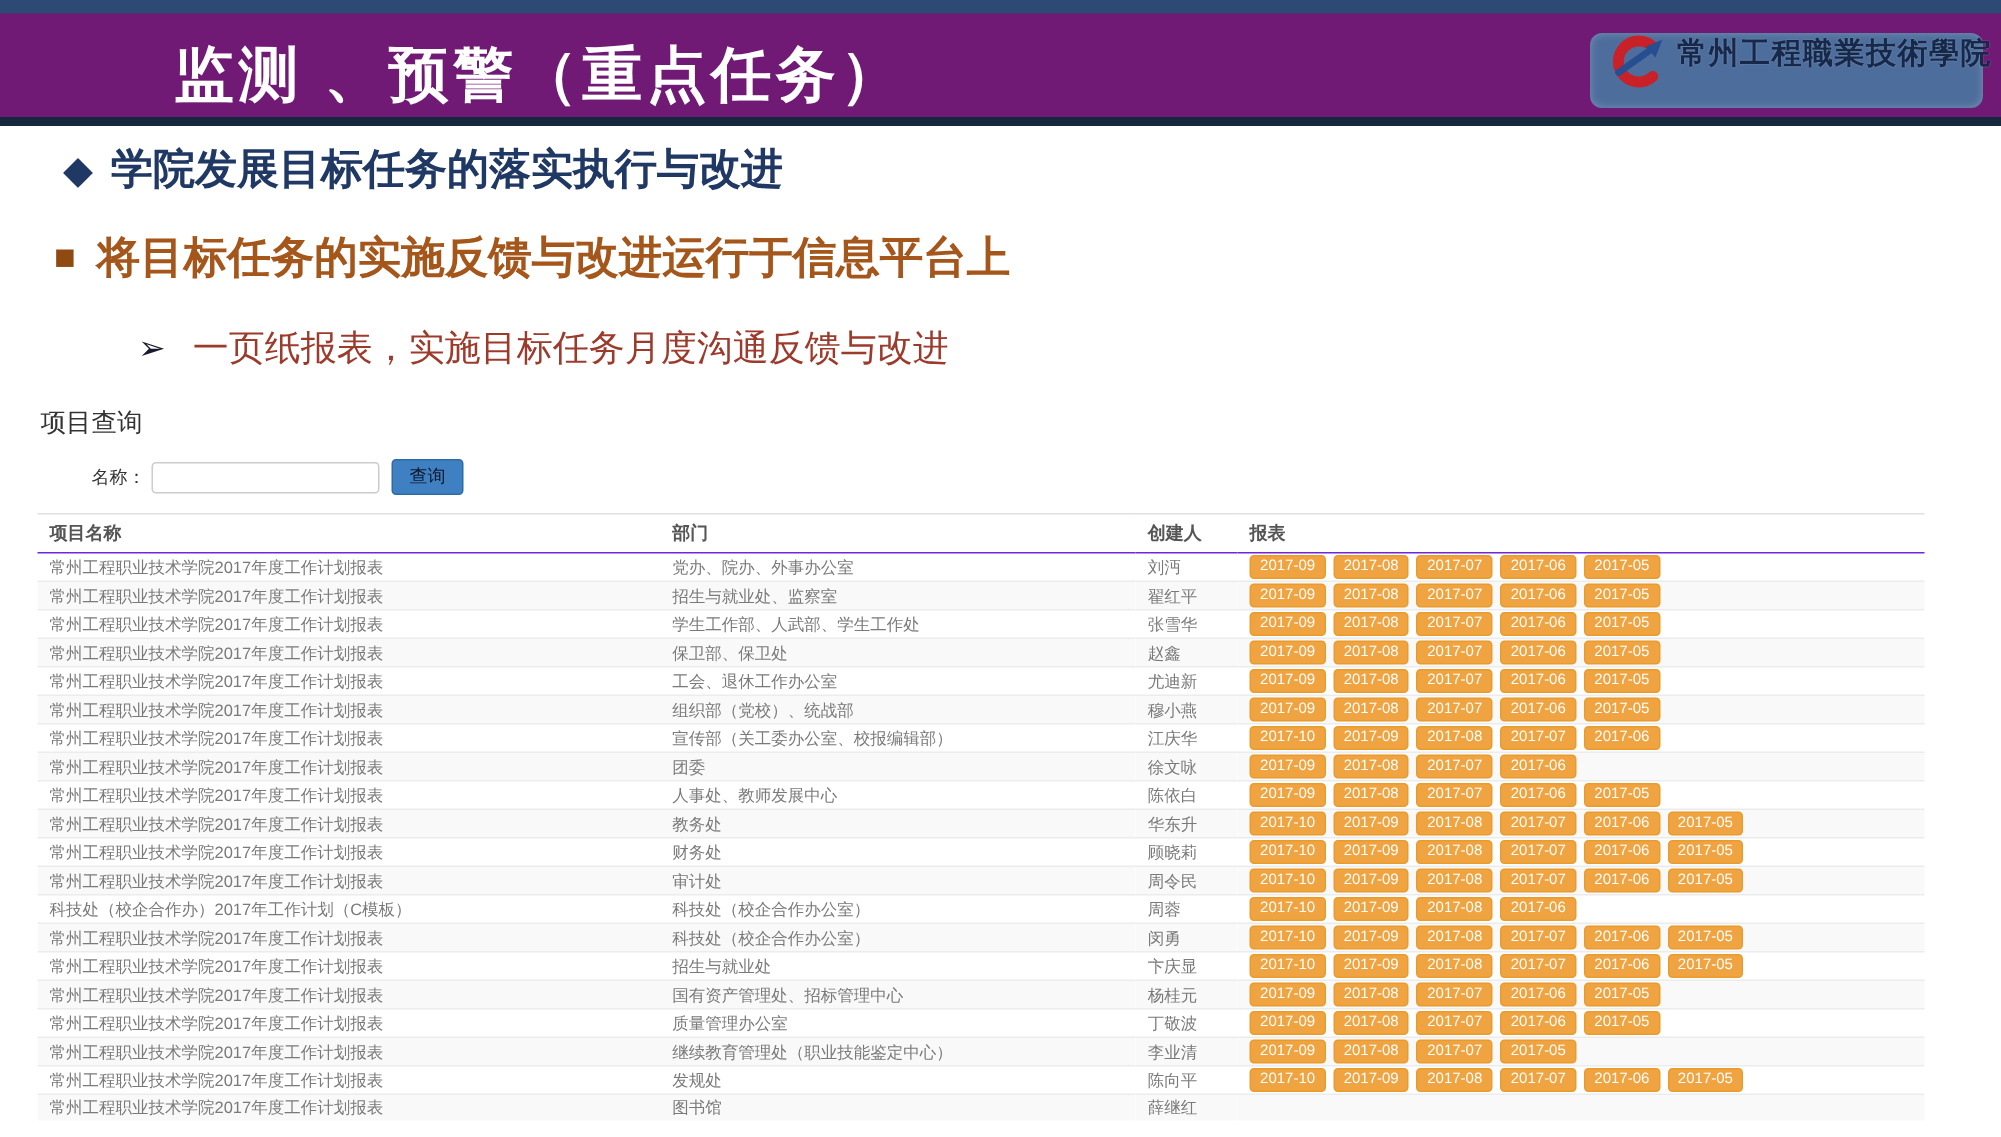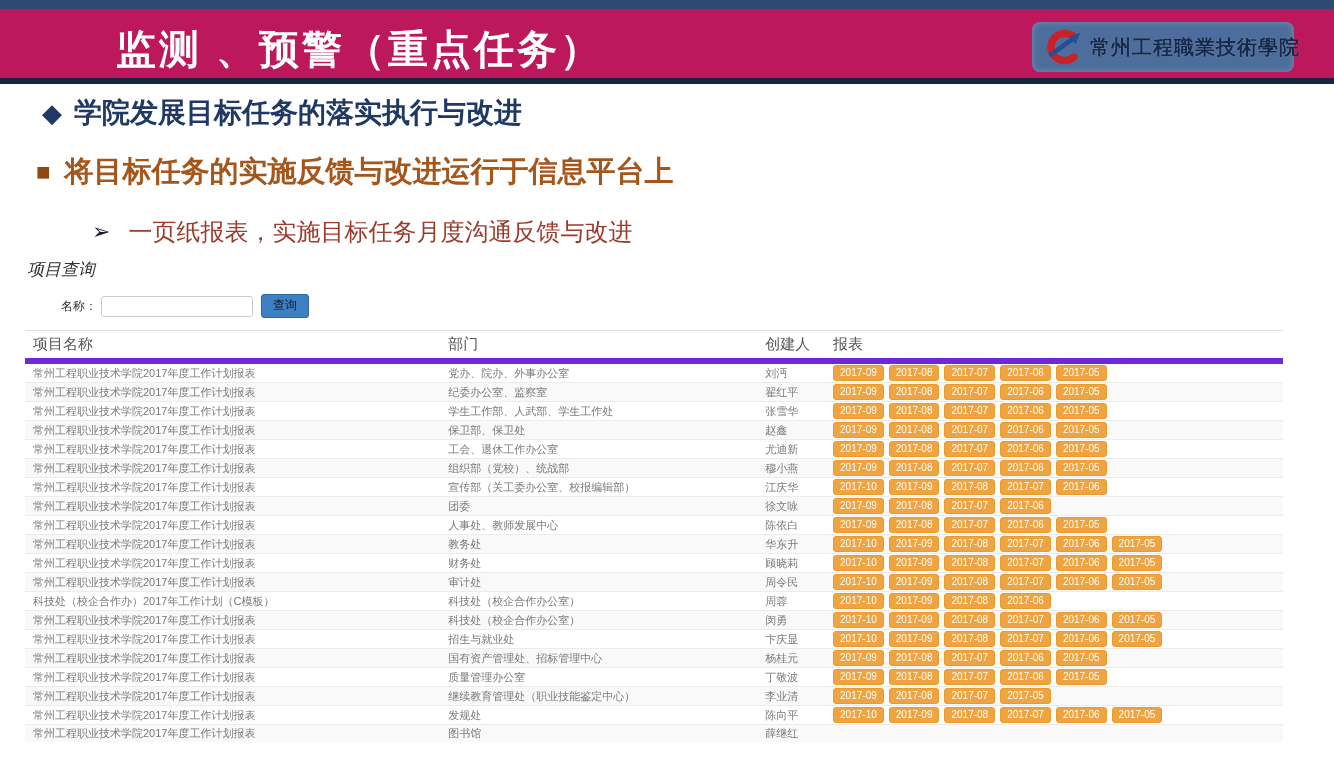--- a/index.html
+++ b/index.html
@@ -1,28 +1,28 @@
 <!DOCTYPE html>
 <html><head>
 <meta charset="utf-8">
 <style>
   * { margin:0; padding:0; box-sizing:border-box; }
   html,body { width:1334px; height:758px; background:#fff; overflow:hidden;
     font-family:"Liberation Sans","DejaVu Sans",sans-serif; }
 
   
   .banner { position:absolute; left:0; top:0; width:1334px; height:84px;
-    background:#be185d; border-bottom:6px solid #16283e; }
+    background:#701a75; border-bottom:6px solid #16283e; }
   .banner-top-strip { position:absolute; left:0; top:0; width:100%; height:9px;
     background:#2c4a74; }
   .slide-title { position:absolute; left:116px; top:22px; color:#ffffff;
     font-size:40px; font-weight:bold; letter-spacing:3px; white-space:nowrap; }
-  .logo-plate { position:absolute; right:40px; top:22px; width:262px; height:50px;
+  .logo-plate { position:absolute; right:12px; top:22px; width:262px; height:50px;
     background:#4d6d9c; border-radius:8px; box-shadow:0 0 6px rgba(255,255,255,.25) inset;
-    display:flex; align-items:center; padding:0 10px; }
+    display:flex; align-items:flex-start; padding:0 10px; }
   .logo-emblem { width:40px; height:38px; margin-right:8px; flex:0 0 auto; }
   .logo-text { font-family:"DejaVu Serif","Liberation Serif",serif; font-weight:bold;
     color:#16294b; font-size:20px; letter-spacing:1px; white-space:nowrap;
     text-shadow:0 0 1px rgba(255,255,255,.4); }
 
   
   .bullets { position:absolute; left:0; top:88px; width:1334px; }
   .bullet-line { display:flex; align-items:center; white-space:nowrap; }
   .line1 { margin:6px 0 0 42px; color:#1f3864; font-size:28px; font-weight:bold; }
   .line1 .marker { color:#1f3864; font-size:26px; margin-right:12px; }
@@ -34,33 +34,33 @@
   
   .app { position:absolute; left:25px; top:253px; width:1258px; }
   .navbar { height:29px; background:linear-gradient(#36bd90,#2fae84);
     border-bottom:2px solid #28996f; display:flex; align-items:center;
     padding:0 12px; color:#ffffff; }
   .brand { font-size:13px; font-weight:bold; text-decoration:underline;
     margin-right:28px; cursor:pointer; }
   .nav-item { font-size:12px; margin-right:30px; cursor:pointer; }
   .nav-user { margin-left:auto; font-size:11px; color:#f2fbf7; cursor:pointer; }
 
-  .page-title { margin:5px 2px 0 2px; font-size:17px; color:#333; font-weight:normal;font-style:italic; }
+  .page-title { margin:17px 2px 0 2px; font-size:17px; color:#333; font-weight:normal; }
 
   .search-row { margin:13px 2px 0 24px; display:flex; align-items:center; font-size:12px; color:#333; }
   .search-label { margin-right:4px;margin-left:12px; }
   .search-input { width:152px; height:21px; border:1px solid #cccccc; border-radius:3px;
     padding:0 5px; font-size:12px; }
   .search-btn { margin-left:8px; background:#3f80c3; border:1px solid #2e6da4;
     color:#0f172a; font-size:12px; padding:2px 11px 3px; border-radius:3px; cursor:pointer; }
 
   table.report-table { width:100%; margin-top:12px; border-collapse:collapse;
     table-layout:fixed; border-top:1px solid #e0e0e0; }
-  .report-table th { text-align:left; font-size:15px; color:#555; font-weight:normal;
-    padding:4px 8px; border-bottom:6px solid #6d28d9; white-space:nowrap; }
+  .report-table th { text-align:left; font-size:12px; color:#555; font-weight:bold;
+    padding:4px 8px; border-bottom:1px solid #6d28d9; white-space:nowrap; }
   .report-table td { font-size:11px; color:#7a7a7a; padding:1px 8px;
     border-top:1px solid #ececec; white-space:nowrap; overflow:hidden; height:17px; }
   .report-table tbody tr:nth-child(even) td { background:#f9f9f9; }
   .report-btn { display:inline-block; background:#f0a441; border:1px solid #e99c2c;
     color:#ffffff; font-size:10px; line-height:11px; padding:1px 6px 2px;
     border-radius:3px; margin-right:5px; cursor:pointer;
     font-family:"Liberation Sans","DejaVu Sans",sans-serif; }
 </style>
 </head>
 <body>
@@ -121,21 +121,21 @@
     </thead>
     <tbody>
         <tr>
           <td>常州工程职业技术学院2017年度工作计划报表</td>
           <td>党办、院办、外事办公室</td>
           <td>刘沔</td>
           <td><button type="button" class="report-btn">2017-09</button><button type="button" class="report-btn">2017-08</button><button type="button" class="report-btn">2017-07</button><button type="button" class="report-btn">2017-06</button><button type="button" class="report-btn">2017-05</button></td>
         </tr>
         <tr>
           <td>常州工程职业技术学院2017年度工作计划报表</td>
-          <td>纪委办公室、监察室</td>
+          <td>招生与就业处、监察室</td>
           <td>翟红平</td>
           <td><button type="button" class="report-btn">2017-09</button><button type="button" class="report-btn">2017-08</button><button type="button" class="report-btn">2017-07</button><button type="button" class="report-btn">2017-06</button><button type="button" class="report-btn">2017-05</button></td>
         </tr>
         <tr>
           <td>常州工程职业技术学院2017年度工作计划报表</td>
           <td>学生工作部、人武部、学生工作处</td>
           <td>张雪华</td>
           <td><button type="button" class="report-btn">2017-09</button><button type="button" class="report-btn">2017-08</button><button type="button" class="report-btn">2017-07</button><button type="button" class="report-btn">2017-06</button><button type="button" class="report-btn">2017-05</button></td>
         </tr>
         <tr>

